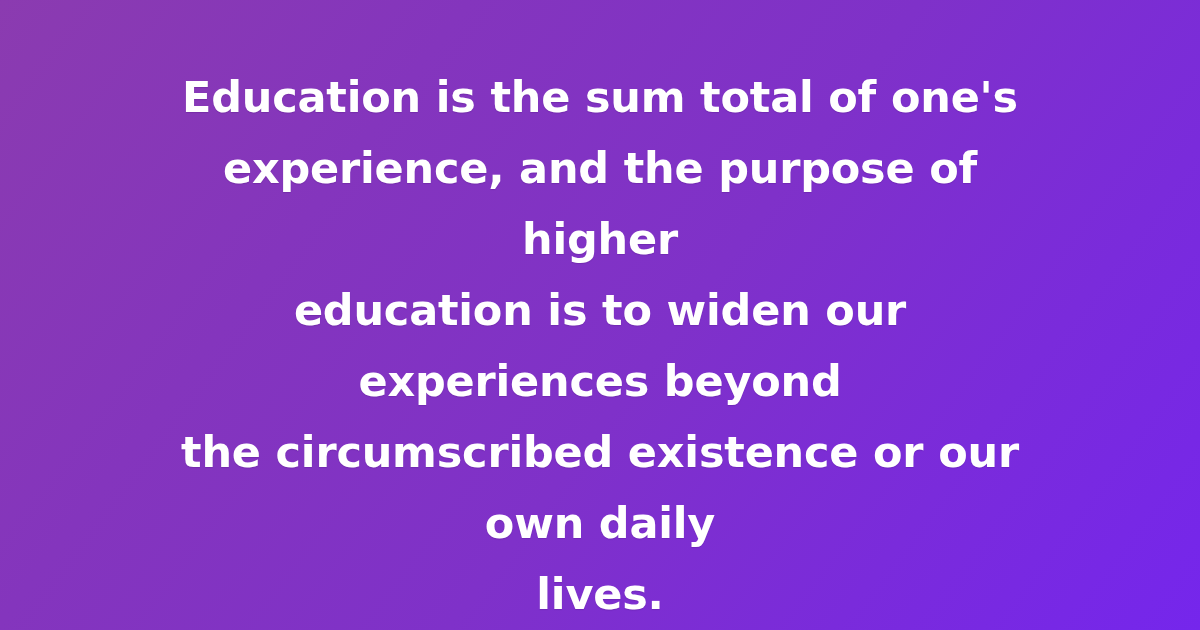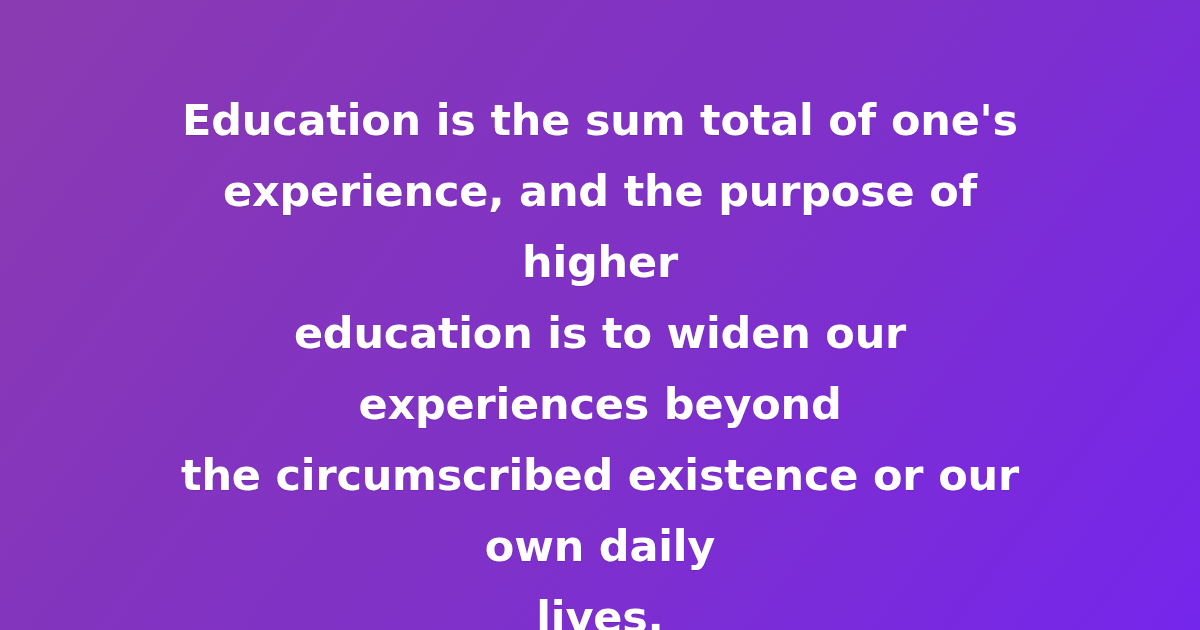--- a/index.html
+++ b/index.html
@@ -15,21 +15,21 @@
 
   #quote-card {
     position: relative;
     width: 1200px;
     height: 630px;
     box-sizing: border-box;
     background: linear-gradient(127deg, #8b3bb0 0%, #8435bd 28%, #7f31c9 55%, #7a2bdb 78%, #7526ec 100%);
     display: flex;
     flex-direction: column;
     align-items: center;
-    justify-content: center;
+    justify-content: flex-end;
     overflow: hidden;
   }
 
   
   .quote-text-wrap {
     width: 880px;
     margin-top: 108px;
     text-align: center;
   }
 

